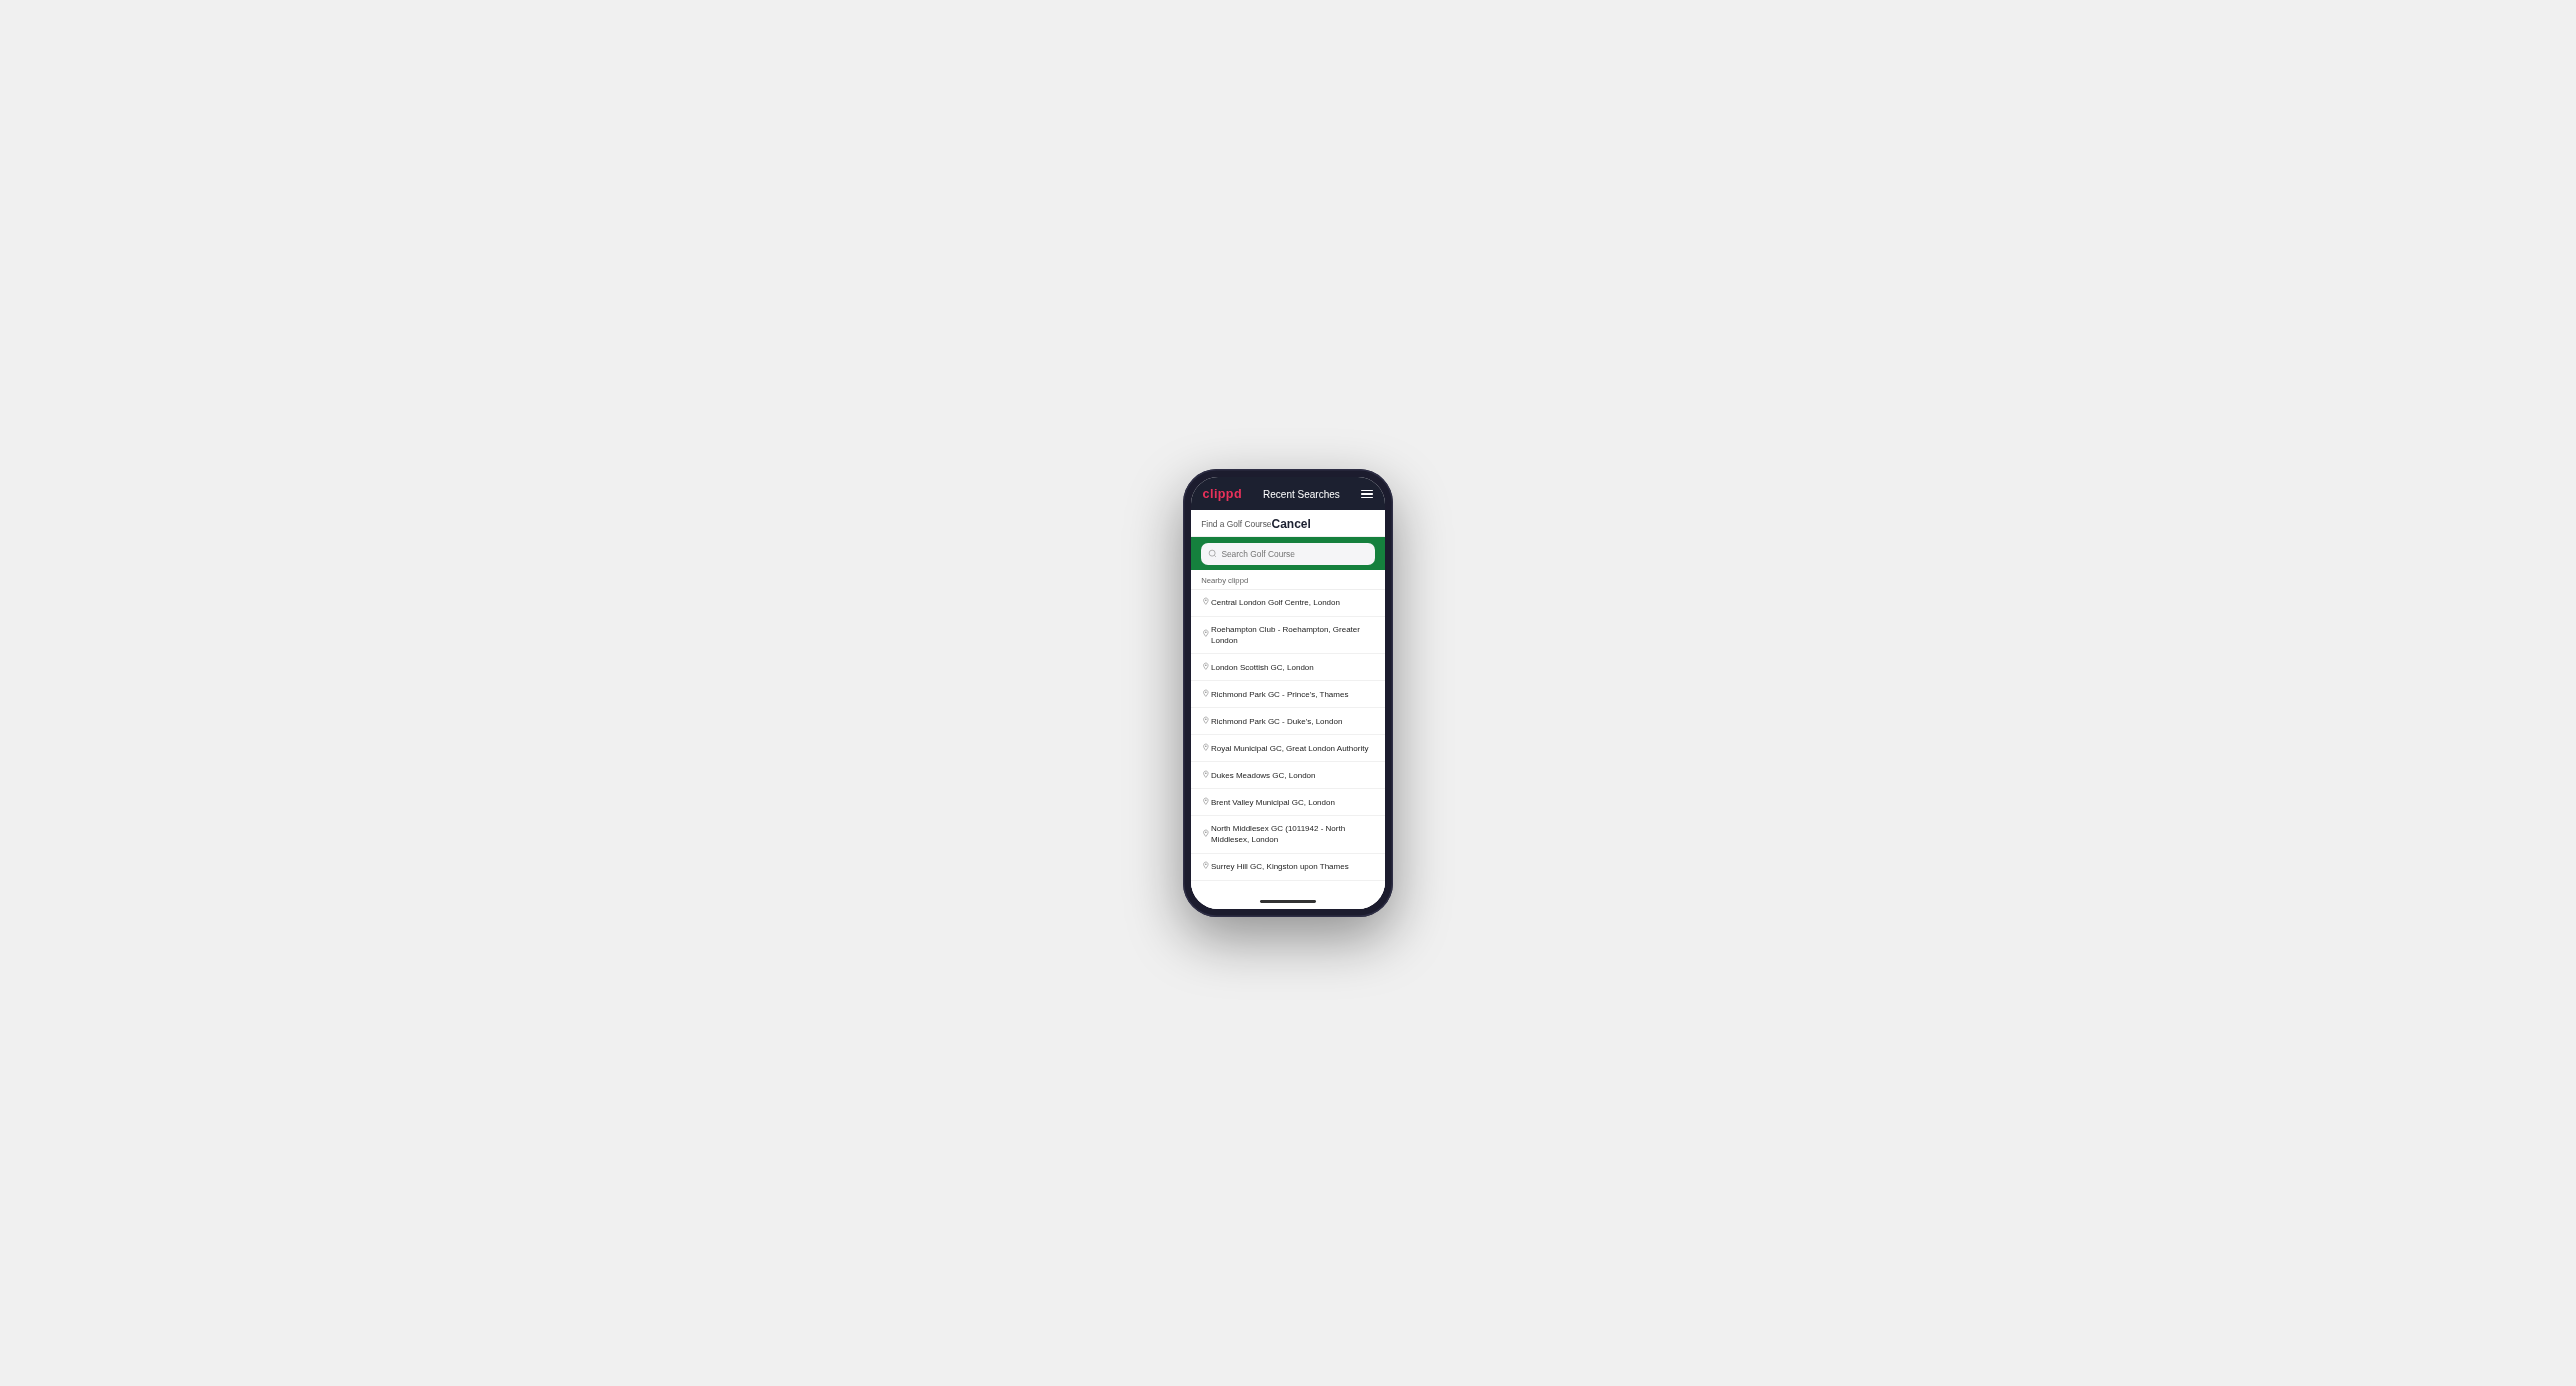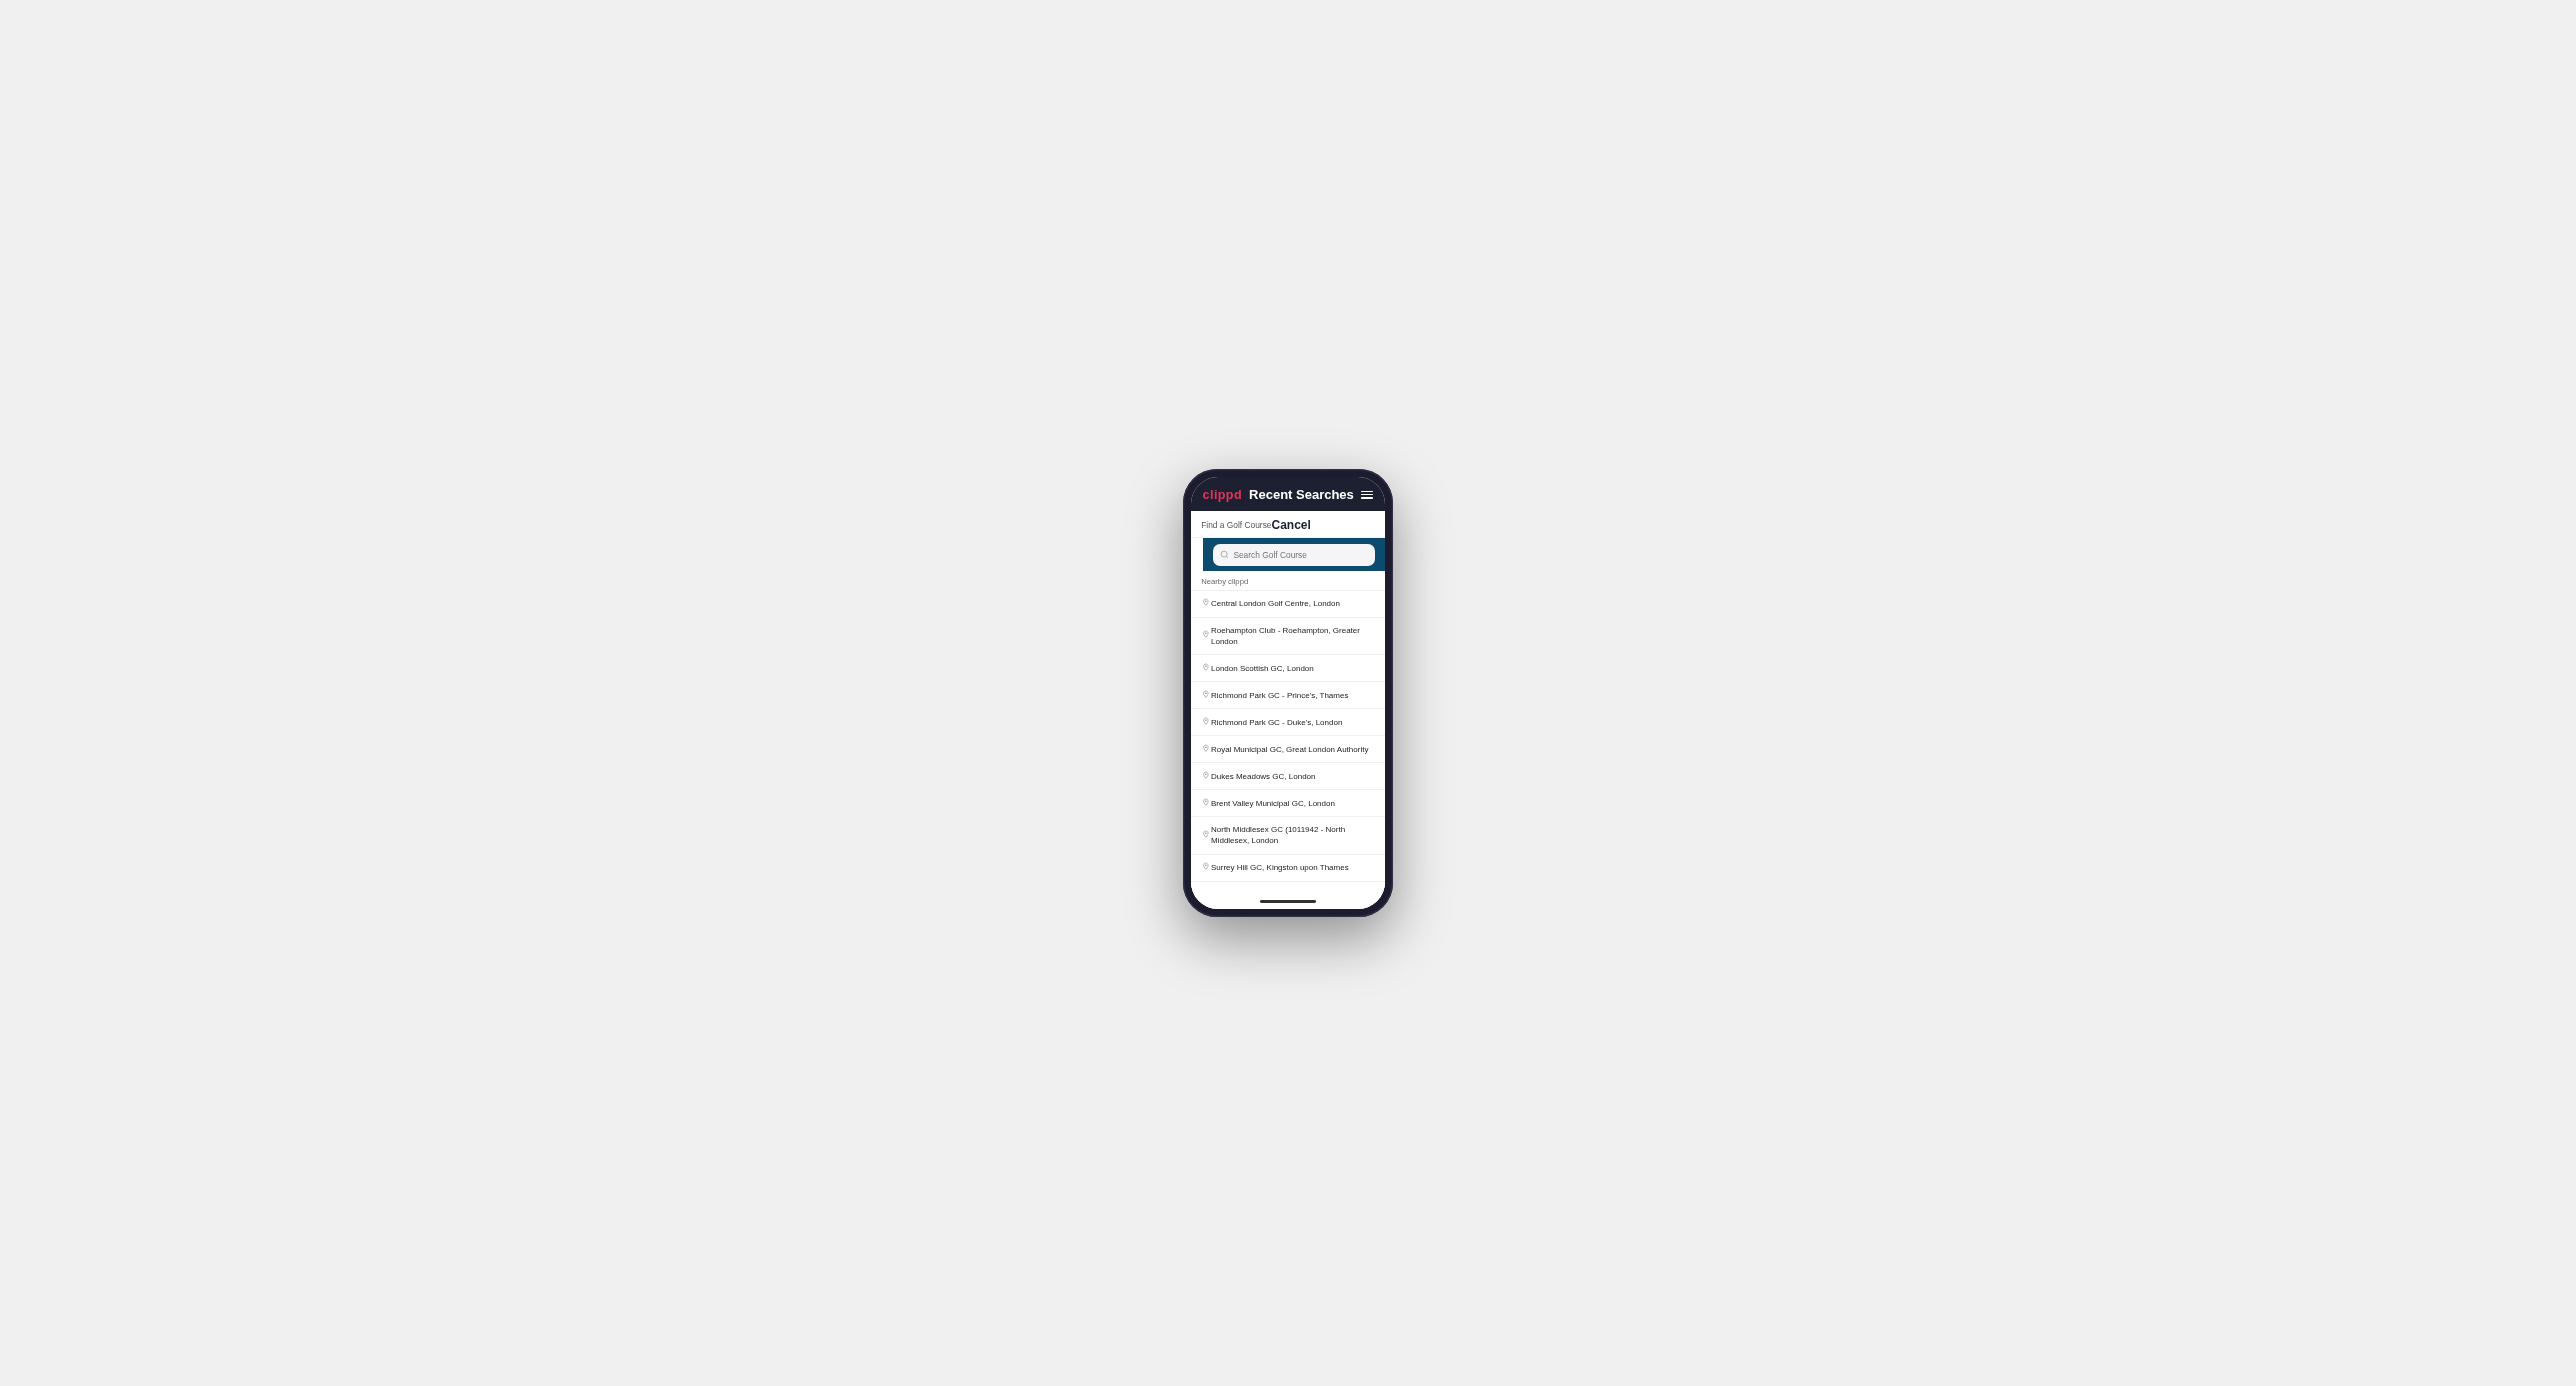--- a/index.html
+++ b/index.html
@@ -45,22 +45,22 @@
     }
 
     .logo-text {
       font-size: 12.6px;
       font-weight: 700;
       color: #e8315a;
       letter-spacing: 0.4px;
     }
 
     .header-title {
-      font-size: 13px;
-      font-weight: 700;
+      font-size: 10px;
+      font-weight: 400;
       color: #fff;
     }
 
     .hamburger-icon {
       display: flex;
       flex-direction: column;
       gap: 2.1px;
       cursor: pointer;
     }
 
@@ -99,22 +99,21 @@
     .cancel-btn {
       font-size: 12px;
       color: #1c2030;
       font-weight: 700;
       cursor: pointer;
     }
 
     
     .search-container {
       padding: 5.6px 9.8px;
-      background: #0c4a6e;
-      margin-left: 12px;
+      background: #15803d;
     }
 
     .search-box {
       display: flex;
       align-items: center;
       background: #f5f5f7;
       border-radius: 7px;
       padding: 4.9px 7px;
       gap: 4.2px;
     }

